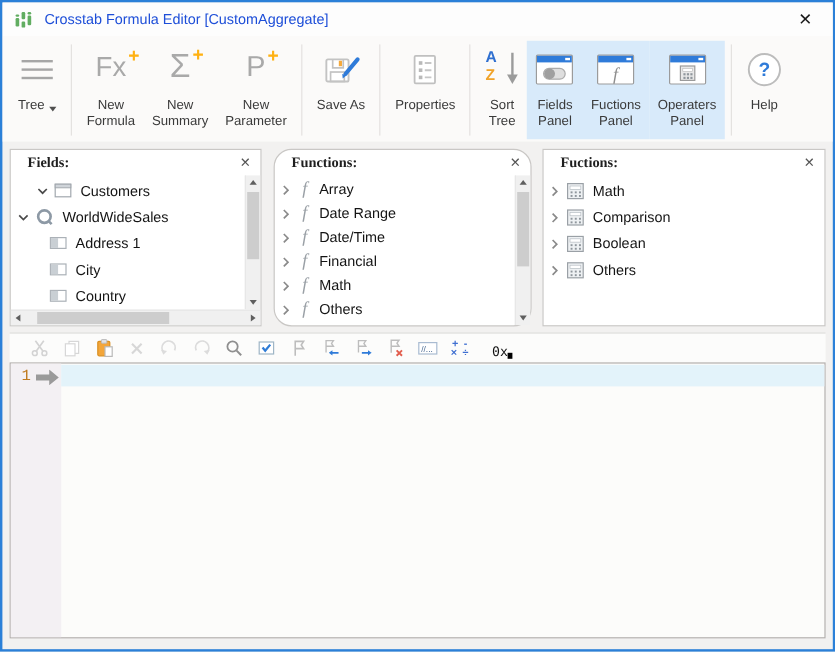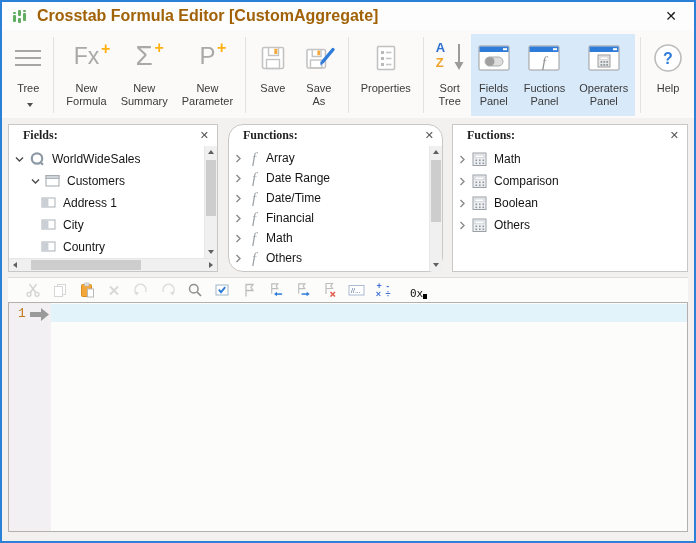--- a/index.html
+++ b/index.html
@@ -16,21 +16,21 @@
   
   .titlebar { height: 28px; background: #fdfdfd; display: flex; align-items: center; padding: 0 10px; }
   .app-icon { width: 16px; height: 16px; position: relative; flex: 0 0 16px; }
   .app-icon i { position: absolute; background: #61ad61; border-radius: 1px; }
   .app-icon .b1a { left: 1px;  top: 7px; width: 3px; height: 7px; }
   .app-icon .b1b { left: 1px;  top: 4px; width: 3px; height: 2px; }
   .app-icon .b2a { left: 6px;  top: 2px; width: 3px; height: 6px; }
   .app-icon .b2b { left: 6px;  top: 10px; width: 3px; height: 5px; }
   .app-icon .b3a { left: 11px; top: 5px; width: 3px; height: 8px; }
   .app-icon .b3b { left: 11px; top: 2px; width: 3px; height: 2px; }
-  .title-text { margin-left: 9px; font-size: 16px; color: #a16207; font-weight: bold; }
+  .title-text { margin-left: 9px; font-size: 12px; color: #1d4ed8; }
   .tb-close { margin-left: auto; font-size: 14px; color: #1a1a1a; padding: 0 7px; cursor: default; }
 
   
   .toolbar { height: 88px; background: #fbfaf9; display: flex; align-items: stretch; padding: 4px 4px 2px 6px; }
   .tbtn { display: flex; flex-direction: column; align-items: center; padding: 2px 7px 0 7px;
           font-size: 11px; line-height: 13px; color: #3a3a3a; text-align: center; cursor: default; }
   .tbtn .ticon { height: 44px; display: flex; align-items: center; justify-content: center; margin-bottom: 2px; }
   .tsep { width: 1px; background: #e4e2e0; margin: 3px 5px; }
   .toggled { background: #d8eafa; }
 
@@ -152,31 +152,20 @@
     <div class="tbtn">
       <span class="ticon">
         <span class="letter-wrap"><span class="gletter pletter">P</span><span class="plus">+</span></span>
       </span>
       <span>New</span>
       <span>Parameter</span>
     </div>
 
     <div class="tsep"></div>
 
-    <div class="tbtn">
-      <span class="ticon">
-        <svg width="30" height="30" viewBox="0 0 30 30">
-          <rect x="4.5" y="4.5" width="21" height="21" rx="1.5" fill="#ffffff" stroke="#c3c3c3" stroke-width="1.6"></rect>
-          <path d="M10.5 5 V12.5 H20.5 V5" fill="none" stroke="#c3c3c3" stroke-width="1.4"></path>
-          <rect x="16.3" y="5.8" width="3" height="5.2" fill="#f5a93c"></rect>
-          <rect x="8.5" y="16.5" width="13" height="9" fill="none" stroke="#c3c3c3" stroke-width="1.4"></rect>
-        </svg>
-      </span>
-      <span>Save</span>
-    </div>
 
     <div class="tbtn">
       <span class="ticon">
         <svg width="34" height="30" viewBox="0 0 34 30">
           <g transform="translate(1,2.5) scale(0.88)">
             <rect x="4.5" y="4.5" width="21" height="21" rx="1.5" fill="#ffffff" stroke="#c3c3c3" stroke-width="1.8"></rect>
             <path d="M10.5 5 V12.5 H20.5 V5" fill="none" stroke="#c3c3c3" stroke-width="1.6"></path>
             <rect x="16.3" y="5.8" width="3" height="5.2" fill="#f5a93c"></rect>
             <rect x="8.5" y="16.5" width="13" height="9" fill="none" stroke="#c3c3c3" stroke-width="1.6"></rect>
           </g>
@@ -284,47 +273,47 @@
   </div>
 
   <div class="panels">
 
     <div class="panel panel-fields">
       <div class="phead">
         <span>Fields:</span>
         <span class="pclose">✕</span>
       </div>
       <div class="pbody">
+        <div class="trow ind1">
+          <span class="chev">
+            <svg width="9" height="9" viewBox="0 0 9 9">
+                <path d="M1 2.5 L4.5 6 L8 2.5" fill="none" stroke="#4a4a4a" stroke-width="1.4"></path>
+              </svg>
+          </span>
+          <span class="ticn">
+            <svg width="16" height="14" viewBox="0 0 16 14">
+                <rect x="1" y="1.5" width="13" height="10.5" fill="#ffffff" stroke="#a2a8ae"></rect>
+                <rect x="1" y="1.5" width="13" height="3" fill="#cfd4d9" stroke="#a2a8ae" stroke-width="0.8"></rect>
+              </svg>
+          </span>
+          <span class="lbl">Customers</span>
+        </div>
         <div class="trow ind0">
           <span class="chev">
             <svg width="9" height="9" viewBox="0 0 9 9">
                 <path d="M1 2.5 L4.5 6 L8 2.5" fill="none" stroke="#4a4a4a" stroke-width="1.4"></path>
               </svg>
           </span>
           <span class="ticn">
             <svg width="17" height="17" viewBox="0 0 17 17">
                 <circle cx="8" cy="7.5" r="5.2" fill="none" stroke="#8d99a5" stroke-width="2.2"></circle>
                 <path d="M11.5 11.3 L14 13.8" stroke="#8d99a5" stroke-width="2.2"></path>
               </svg>
           </span>
           <span class="lbl">WorldWideSales</span>
-        </div>
-        <div class="trow ind1">
-          <span class="chev">
-            <svg width="9" height="9" viewBox="0 0 9 9">
-                <path d="M1 2.5 L4.5 6 L8 2.5" fill="none" stroke="#4a4a4a" stroke-width="1.4"></path>
-              </svg>
-          </span>
-          <span class="ticn">
-            <svg width="16" height="14" viewBox="0 0 16 14">
-                <rect x="1" y="1.5" width="13" height="10.5" fill="#ffffff" stroke="#a2a8ae"></rect>
-                <rect x="1" y="1.5" width="13" height="3" fill="#cfd4d9" stroke="#a2a8ae" stroke-width="0.8"></rect>
-              </svg>
-          </span>
-          <span class="lbl">Customers</span>
         </div>
         <div class="trow ind2">
           <span class="ticn" style="margin-left:0;">
             <svg width="16" height="12" viewBox="0 0 16 12">
                 <rect x="1" y="1" width="13" height="9" fill="#ffffff" stroke="#abb1b7"></rect>
                 <rect x="1.4" y="1.4" width="6" height="8.2" fill="#c9cfd4"></rect>
               </svg>
           </span>
           <span class="lbl">Address 1</span>
         </div>

